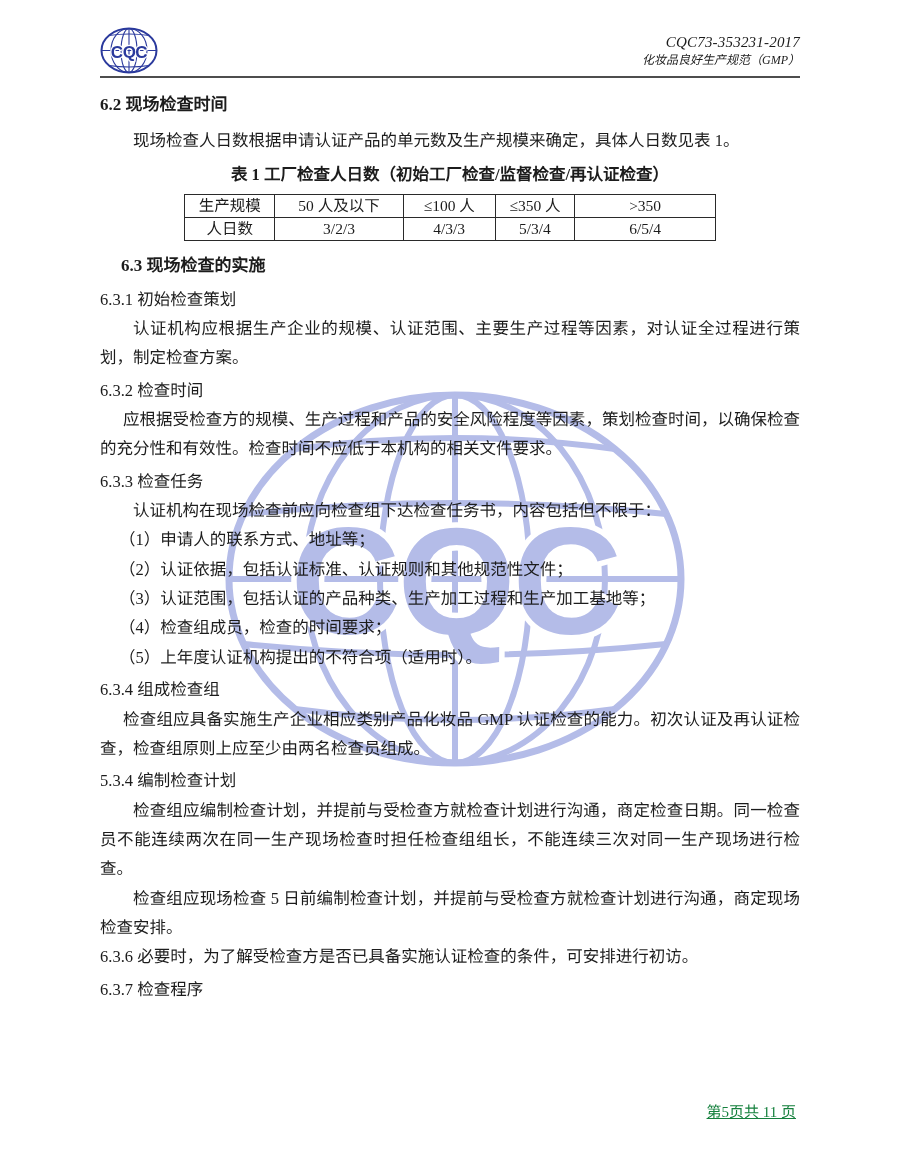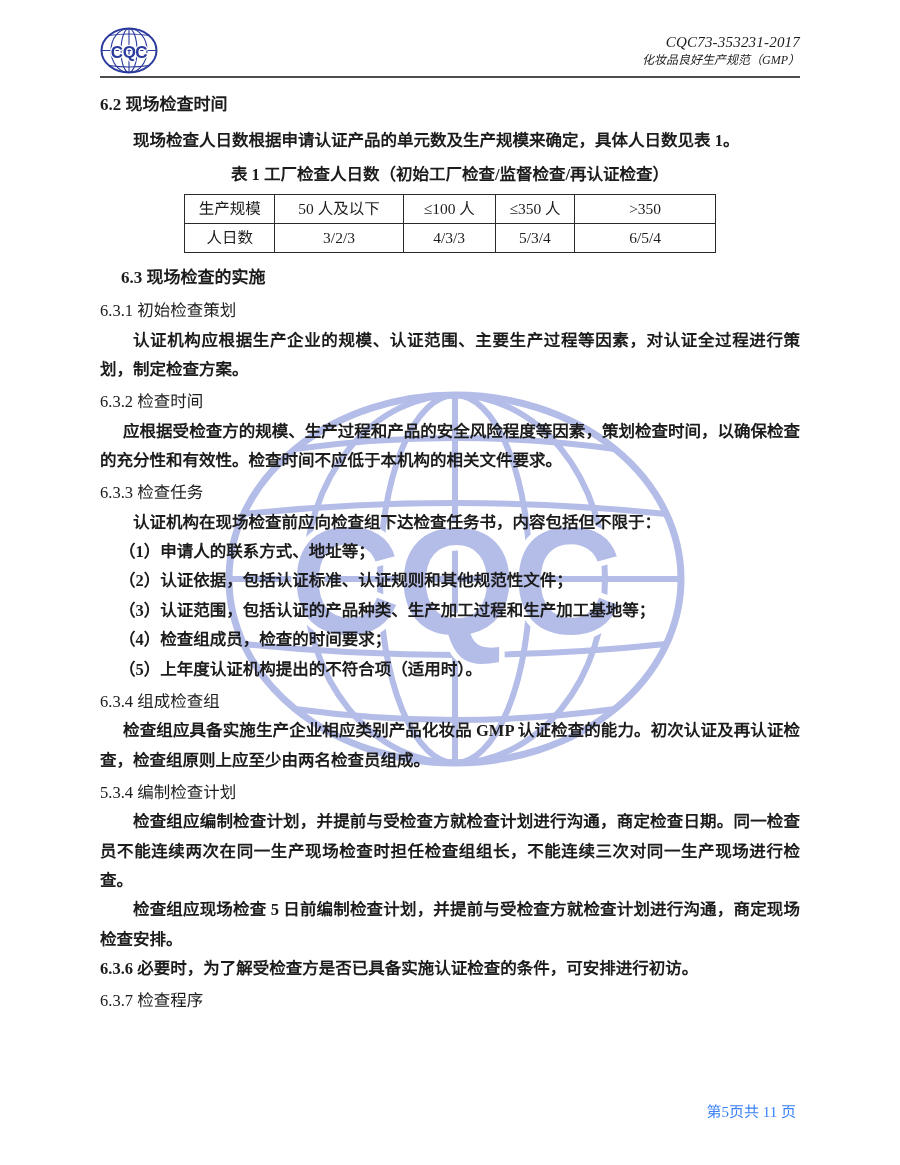--- a/index.html
+++ b/index.html
@@ -49,21 +49,21 @@
     position: relative;
     z-index: 1;
     padding: 0 100px;
     font-size: 16.5px;
     line-height: 1.78;
     text-align: justify;
   }
   .h-bold { font-weight: bold; font-size: 17px; margin-top: 12px; }
   .h63    { margin-top: 10px; margin-left: 21px; }
   .sub    { margin-top: 3px; }
-  .para   { margin-top: 0; font-weight: bold; }
+  .para   { margin-top: 0; }
   .mt     { margin-top: 6px; }
   .indent-2  { text-indent: 2em; }
   .indent-15 { text-indent: 1.4em; }
   .indent-li { padding-left: 1.15em; }
   .table-title {
     font-weight: bold;
     text-align: center;
     margin-top: 4px;
     font-size: 16.5px;
   }
@@ -71,37 +71,38 @@
   table.days {
     border-collapse: collapse;
     margin: 5px auto 0;
     width: 532px;
     table-layout: fixed;
   }
   table.days td {
     border: 1.6px solid #2a2a2a;
     text-align: center;
     font-size: 15.5px;
-    height: 29px;
+    height: 23px;
     line-height: 1.3;
     padding: 1px 2px;
   }
   col.c1 { width: 17%; }
   col.c2 { width: 24.2%; }
   col.c3 { width: 17.3%; }
   col.c4 { width: 15%; }
   col.c5 { width: 26.5%; }
   
   .footer {
     position: absolute;
     right: 104px;
     top: 1100px;
     z-index: 1;
     font-size: 15px;
-    color: #3b82f6;
+    color: #15803d;
+    text-decoration: underline;
   }
 </style>
 </head>
 <body>
 
 <div class="page">
 
   <svg class="watermark" viewBox="0 0 462 382" aria-hidden="true">
     <g fill="none" stroke="#b4bce8" stroke-width="7">
       <ellipse cx="231" cy="191" rx="226" ry="184"></ellipse>

